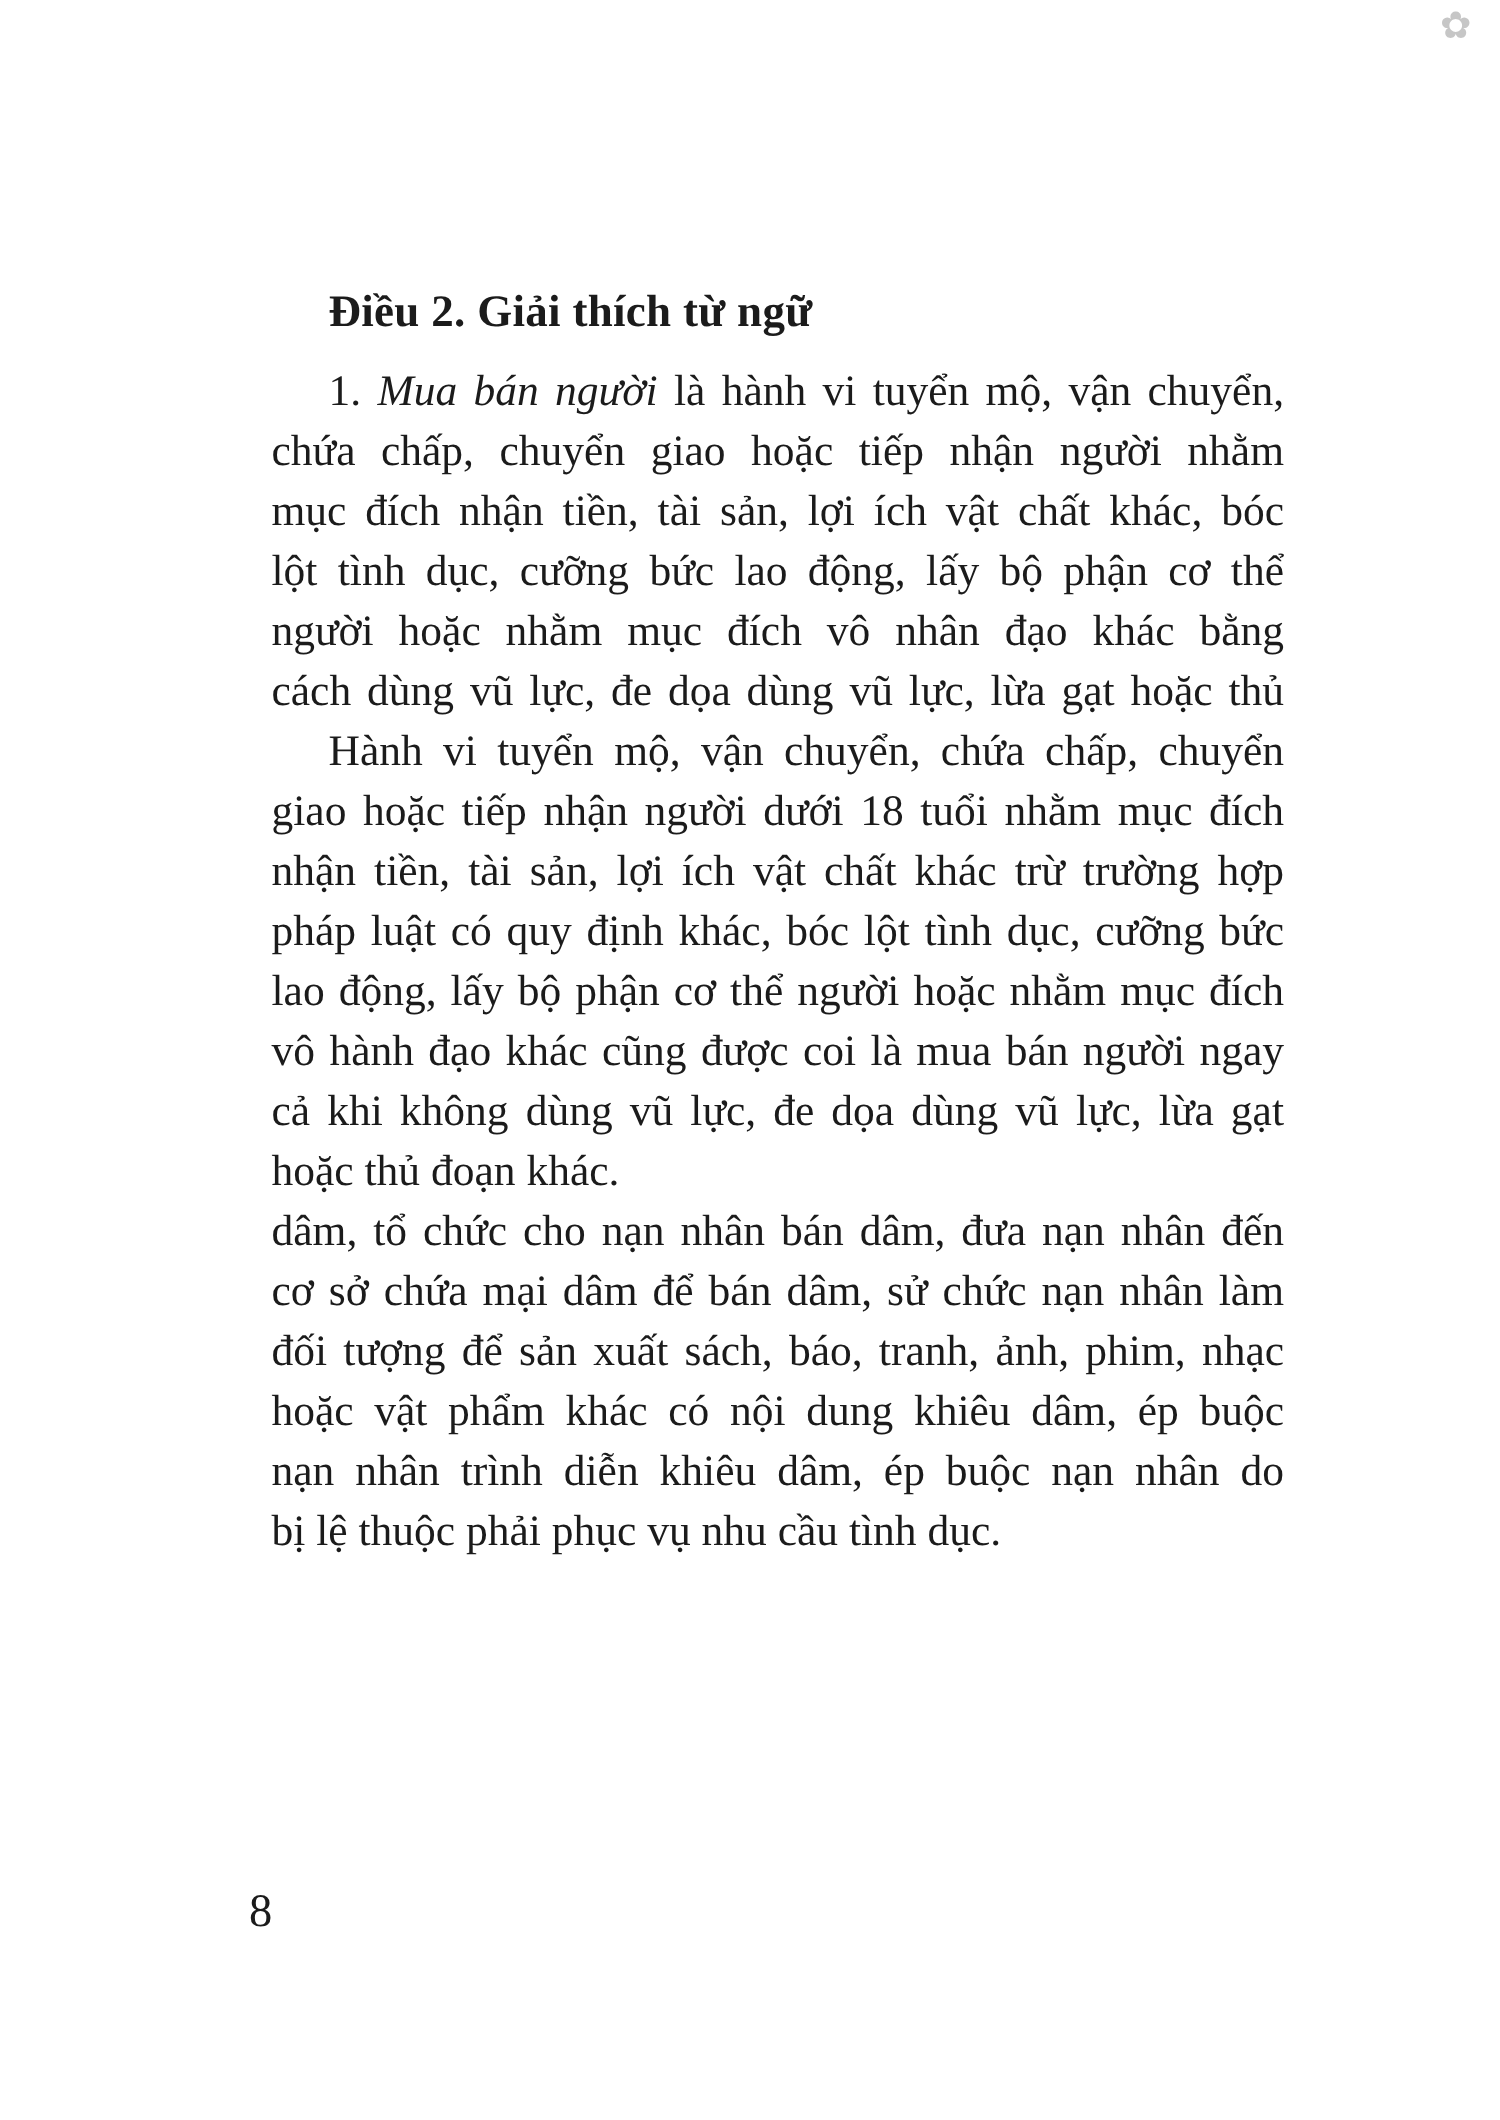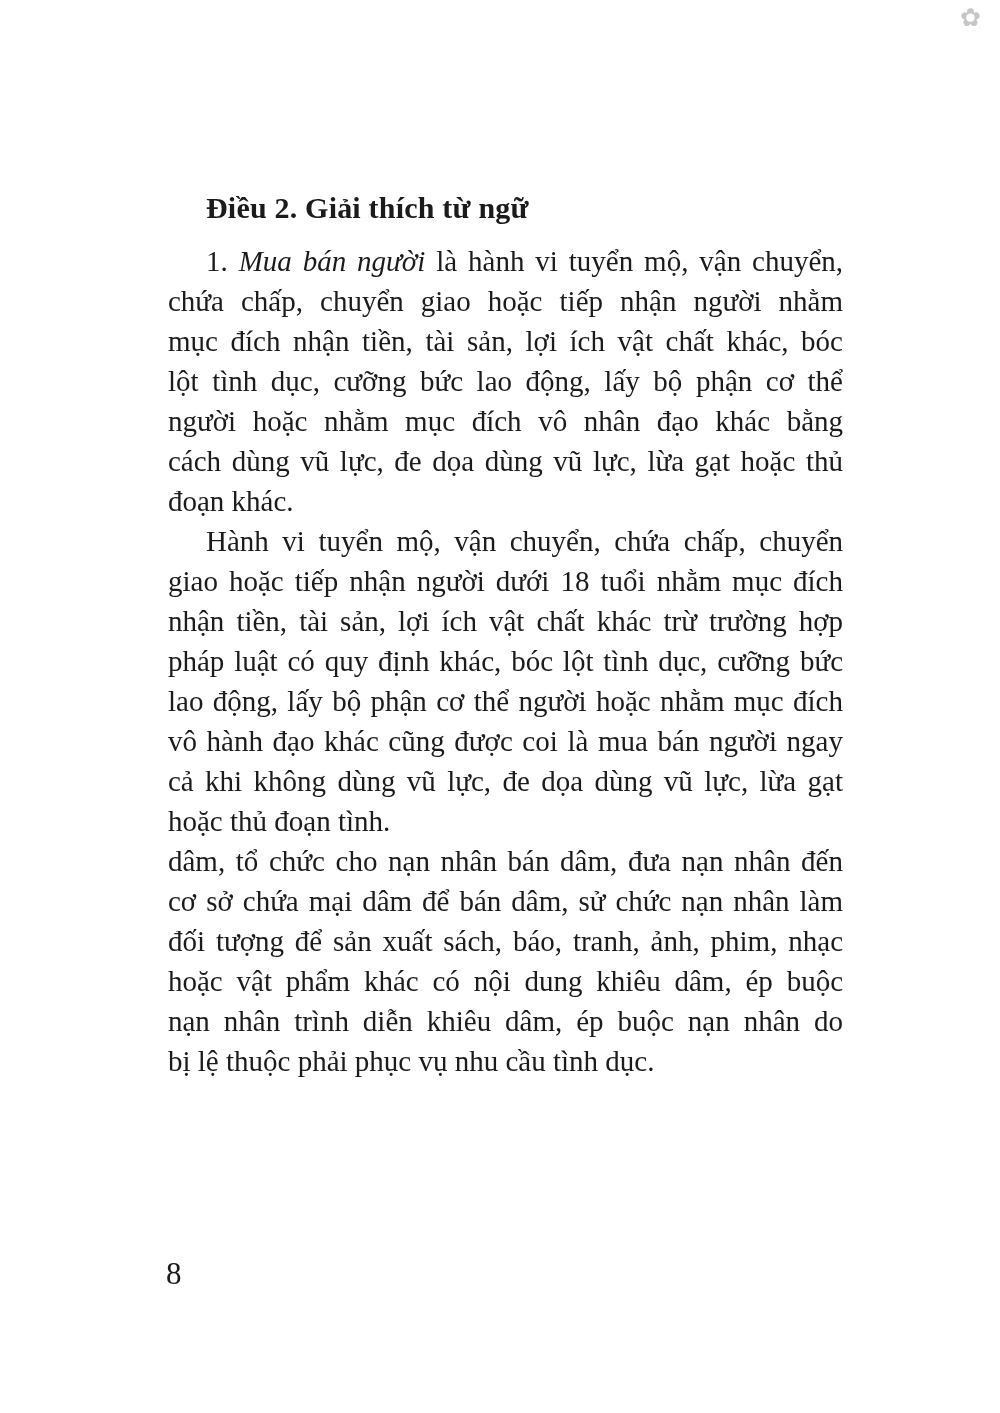--- a/index.html
+++ b/index.html
@@ -15,21 +15,21 @@
   .flower {
     position: absolute;
     top: 3px;
     left: 960px;
     font-size: 25px;
     line-height: 30px;
     user-select: none;
   }
   .text-block {
     position: absolute;
-    left: 168px;
+    left: 181px;
     top: 188px;
     width: 675px;
   }
   .heading {
     font-weight: bold;
     font-size: 30px;
     line-height: 40px;
     padding-left: 38px;
     margin-bottom: 13px;
     letter-spacing: 0.2px;
@@ -60,29 +60,28 @@
 
   <div class="text-block">
     <div class="heading">Điều 2. Giải thích từ ngữ</div>
     <div id="paragraphs">
         <div class="line first"><span>1. </span><span class="italic">Mua bán người</span><span> là hành vi tuyển mộ, vận chuyển,</span></div>
         <div class="line"><span>chứa chấp, chuyển giao hoặc tiếp nhận người nhằm</span></div>
         <div class="line"><span>mục đích nhận tiền, tài sản, lợi ích vật chất khác, bóc</span></div>
         <div class="line"><span>lột tình dục, cưỡng bức lao động, lấy bộ phận cơ thể</span></div>
         <div class="line"><span>người hoặc nhằm mục đích vô nhân đạo khác bằng</span></div>
         <div class="line"><span>cách dùng vũ lực, đe dọa dùng vũ lực, lừa gạt hoặc thủ</span></div>
-        <div class="line last"><span>đoạn khác.</span></div>
         <div class="line first"><span>Hành vi tuyển mộ, vận chuyển, chứa chấp, chuyển</span></div>
         <div class="line"><span>giao hoặc tiếp nhận người dưới 18 tuổi nhằm mục đích</span></div>
         <div class="line"><span>nhận tiền, tài sản, lợi ích vật chất khác trừ trường hợp</span></div>
         <div class="line"><span>pháp luật có quy định khác, bóc lột tình dục, cưỡng bức</span></div>
         <div class="line"><span>lao động, lấy bộ phận cơ thể người hoặc nhằm mục đích</span></div>
         <div class="line"><span>vô hành đạo khác cũng được coi là mua bán người ngay</span></div>
         <div class="line"><span>cả khi không dùng vũ lực, đe dọa dùng vũ lực, lừa gạt</span></div>
-        <div class="line last"><span>hoặc thủ đoạn tình.</span></div>
+        <div class="line last"><span>hoặc thủ đoạn khác.</span></div>
         <div class="line"><span>dâm, tổ chức cho nạn nhân bán dâm, đưa nạn nhân đến</span></div>
         <div class="line"><span>cơ sở chứa mại dâm để bán dâm, sử chức nạn nhân làm</span></div>
         <div class="line"><span>đối tượng để sản xuất sách, báo, tranh, ảnh, phim, nhạc</span></div>
         <div class="line"><span>hoặc vật phẩm khác có nội dung khiêu dâm, ép buộc</span></div>
         <div class="line"><span>nạn nhân trình diễn khiêu dâm, ép buộc nạn nhân do</span></div>
         <div class="line last"><span>bị lệ thuộc phải phục vụ nhu cầu tình dục.</span></div>
       </div>
   </div>
 
   <div class="page-number">8</div>

